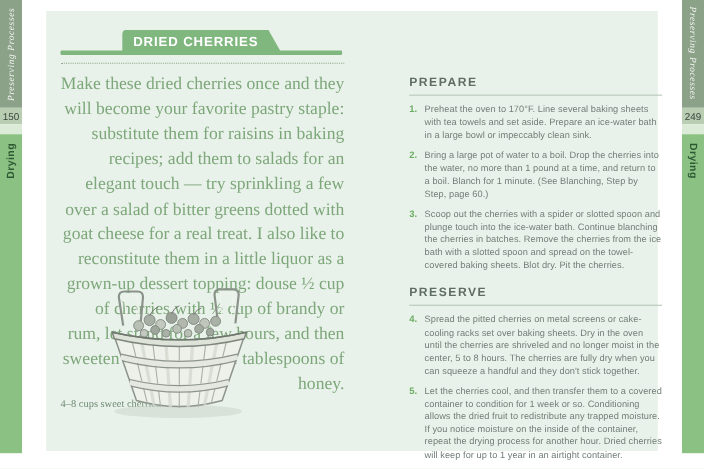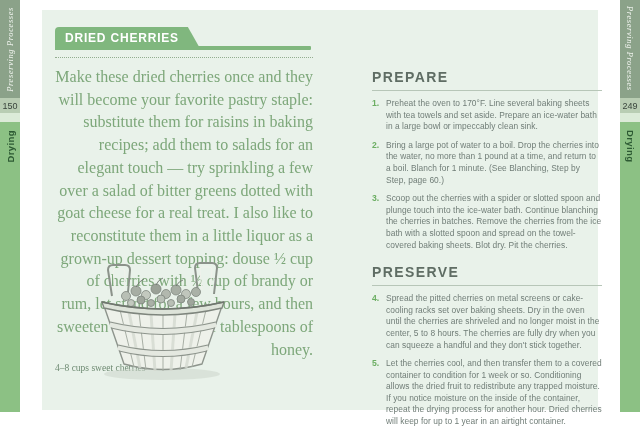--- a/index.html
+++ b/index.html
@@ -27,32 +27,32 @@
     font-style:italic;font-size:8.5px;letter-spacing:.6px;}
   .sidebar.left .sb-section-label{bottom:6px;}
   .sidebar.right .sb-section-label{top:6px;}
   .sb-tab-label{color:#2d5a33;font-weight:bold;font-size:9.5px;letter-spacing:.4px;}
   .sidebar.left .sb-tab-label{top:8px;}
   .sidebar.right .sb-tab-label{top:8px;}
   
   .spread{position:absolute;left:42px;top:10px;width:556px;height:400px;background:#e9f2ea;}
   
   .col-left{position:absolute;left:13px;top:17px;width:258px;}
-  .title-row{position:relative;height:23px;}
+  .title-row{position:relative;height:23px;text-align:center;}
   .title-bar{position:absolute;left:0;right:2px;bottom:0;height:4px;background:#80b77e;border-radius:1px;}
   .title-tab{position:relative;display:inline-block;background:#80b77e;color:#ffffff;
     height:23px;line-height:23px;padding:0 22px 0 10px;font-size:12px;font-weight:bold;
     letter-spacing:.8px;font-stretch:condensed;
     border-radius:4px 2px 0 0;
     clip-path:polygon(0 0,calc(100% - 13px) 0,100% 100%,0 100%);}
   .dotted-rule{border-top:1px dotted #93ad90;margin-top:7px;}
   .yield{font-size:7.8px;font-weight:bold;color:#44504a;margin-top:6px;letter-spacing:.1px;}
   .intro{font-family:"Liberation Serif",serif;
     color:#7da77a;font-size:16px;line-height:1.42;margin-top:8px;text-align:right;}
-  .subhead{font-size:14px;font-weight:bold;color:#5f6d64;letter-spacing:1.4px;
+  .subhead{font-size:11px;font-weight:bold;color:#5f6d64;letter-spacing:1.4px;
     border-bottom:1px solid #b7c6b8;padding-bottom:5px;margin-top:12px;}
   .ingredient{font-family:"Liberation Serif",serif;color:#6e8a72;
     font-size:9.5px;margin-top:2px;}
   
   .illus{position:absolute;left:36px;top:238px;}
   
   .col-right{position:absolute;left:330px;top:47px;width:230px;}
   .steps{margin:7px 0 0 0;padding:0;list-style:none;}
   .step{display:flex;margin-bottom:7px;}
   .step-num{flex:0 0 14px;color:#6cae63;font-weight:bold;font-size:8.6px;line-height:1.38;}

